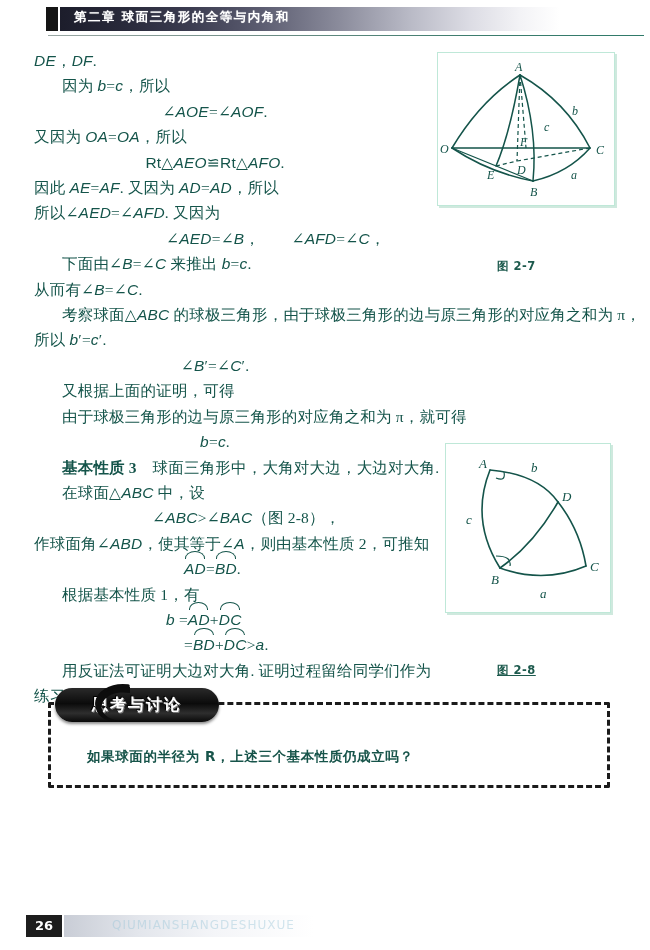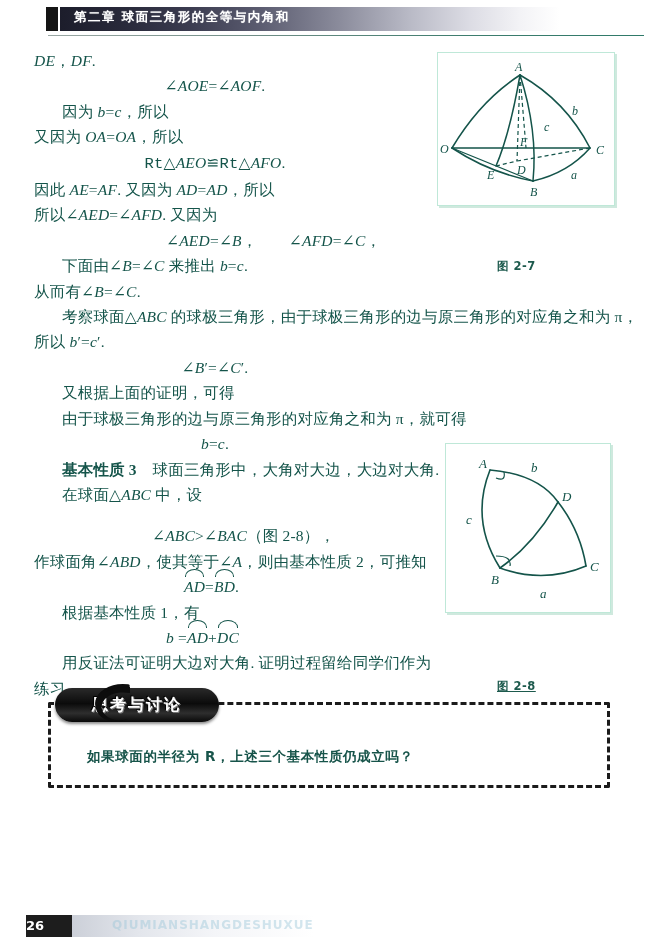--- a/index.html
+++ b/index.html
@@ -66,24 +66,24 @@
   .ln {
     font-size: 15.5px;
     line-height: 25.4px;
     white-space: nowrap;
     letter-spacing: 0.2px;
   }
   .ln.ind  { text-indent: 28px; }
   .ln.ctr  { text-align: center; padding-right: 30px; }
   .ln.ctr3 { padding-left: 132px; }
   .ln.ctr4 { padding-left: 150px; }
-  .ln.ctr5 { padding-left: 118px; margin-top: 16px; }
+  .ln.ctr5 { padding-left: 118px; }
   .ln.wide { width: 580px; }
-  .mi  { font-family: Liberation Serif, serif; font-style: italic; }
-  .mu  { font-family: Liberation Mono, monospace; font-style: normal; }
+  .mi  { font-family: Liberation Sans, sans-serif; font-style: italic; }
+  .mu  { font-family: Liberation Sans, sans-serif; font-style: normal; }
   .ang { font-style: normal; }
   .arc { position: relative; display: inline-block; font-style: italic; }
   .arc::before {
     content: "";
     position: absolute;
     left: 4%; right: 6%; top: -0.30em;
     height: 0.42em;
     border: 1.1px solid #14544a;
     border-bottom: none;
     border-radius: 52% 52% 0 0 / 100% 100% 0 0;
@@ -102,21 +102,21 @@
     position: absolute;
     font-family: "DejaVu Sans", "Liberation Sans", sans-serif;
     font-size: 11.5px;
     font-weight: bold;
     color: #1d5a4d;
     letter-spacing: 0.5px;
     white-space: nowrap;
     margin-top: 40px;
   }
   #cap1 { left: 497px; top: 219px; }
-  #cap2 { left: 497px; top: 639px; text-decoration: underline; }
+  #cap2 { left: 497px; top: 623px; text-decoration: underline; }
 
   
   .thinkbox {
     position: absolute;
     left: 48px; top: 702px;
     width: 556px; height: 80px;
     border: 3px dashed #1b1b1b;
     border-radius: 2px;
   }
   .think-badge {
@@ -153,79 +153,81 @@
     font-weight: bold;
     color: #17544a;
     letter-spacing: 0.6px;
     white-space: nowrap;
   }
 
   
   .footer-num {
     position: absolute;
     left: 26px; top: 915px;
-    width: 46px; height: 22px;
+    width: 36px; height: 22px;
     background: #1d1d1d;
     color: #ffffff;
     font-family: "DejaVu Sans", "Liberation Sans", sans-serif;
     font-size: 13px;
     font-weight: bold;
+    text-align: center;
     line-height: 22px;
   }
   .footer-bar {
     position: absolute;
     left: 64px; top: 915px;
     width: 250px; height: 22px;
     background: linear-gradient(90deg, #c9cdd6 0%, #e3e6ec 30%, #f4f5f8 60%, #ffffff 100%);
   }
   .footer-ghost {
     position: absolute;
     left: 112px; top: 918px;
     font-family: "DejaVu Sans", "Liberation Sans", sans-serif;
     font-size: 12px;
-    font-weight: bold;
+    font-weight: normal;
     letter-spacing: 1px;
     color: rgba(150,195,215,0.42);
     white-space: nowrap;
   }
 </style>
 </head>
 <body>
 
 <div class="header">
   <div class="header-tab"></div>
   <div class="header-bar"></div>
   <div class="header-title">第二章  球面三角形的全等与内角和</div>
   <div class="header-rule"></div>
 </div>
 
 <div class="col">
   <div class="ln"><span class="mi">DE</span>，<span class="mi">DF</span>.</div>
+  <div class="ln ind">因为 <span class="mi">b</span>=<span class="mi">c</span>，所以</div>
   <div class="ln ctr"><span class="ang">∠</span><span class="mi">AOE</span>=<span class="ang">∠</span><span class="mi">AOF</span>.</div>
-  <div class="ln ind">因为 <span class="mi">b</span>=<span class="mi">c</span>，所以</div>
   <div class="ln">又因为 <span class="mi">OA</span>=<span class="mi">OA</span>，所以</div>
   <div class="ln ctr"><span class="mu">Rt</span>△<span class="mi">AEO</span>≌<span class="mu">Rt</span>△<span class="mi">AFO</span>.</div>
   <div class="ln">因此 <span class="mi">AE</span>=<span class="mi">AF</span>.  又因为 <span class="mi">AD</span>=<span class="mi">AD</span>，所以</div>
   <div class="ln">所以<span class="ang">∠</span><span class="mi">AED</span>=<span class="ang">∠</span><span class="mi">AFD</span>.  又因为</div>
   <div class="ln ctr3"><span class="ang">∠</span><span class="mi">AED</span>=<span class="ang">∠</span><span class="mi">B</span>，　　<span class="ang">∠</span><span class="mi">AFD</span>=<span class="ang">∠</span><span class="mi">C</span>，</div>
   <div class="ln ind">下面由<span class="ang">∠</span><span class="mi">B</span>=<span class="ang">∠</span><span class="mi">C</span> 来推出 <span class="mi">b</span>=<span class="mi">c</span>.</div>
   <div class="ln">从而有<span class="ang">∠</span><span class="mi">B</span>=<span class="ang">∠</span><span class="mi">C</span>.</div>
   <div class="ln ind wide">考察球面△<span class="mi">ABC</span> 的球极三角形，由于球极三角形的边与原三角形的对应角之和为 π，</div>
   <div class="ln">所以 <span class="mi">b</span>′=<span class="mi">c</span>′.</div>
   <div class="ln ctr"><span class="ang">∠</span><span class="mi">B</span>′=<span class="ang">∠</span><span class="mi">C</span>′.</div>
   <div class="ln ind">又根据上面的证明，可得</div>
   <div class="ln ind">由于球极三角形的边与原三角形的对应角之和为 π，就可得</div>
   <div class="ln ctr"><span class="mi">b</span>=<span class="mi">c</span>.</div>
   <div class="ln ind"><b>基本性质 3</b>　球面三角形中，大角对大边，大边对大角.</div>
   <div class="ln ind">在球面△<span class="mi">ABC</span> 中，设</div>
   <div class="ln ctr5"><span class="ang">∠</span><span class="mi">ABC</span>&gt;<span class="ang">∠</span><span class="mi">BAC</span>（图 2-8），</div>
   <div class="ln">作球面角<span class="ang">∠</span><span class="mi">ABD</span>，使其等于<span class="ang">∠</span><span class="mi">A</span>，则由基本性质 2，可推知</div>
   <div class="ln ctr4"><span class="arc"><span class="mi">AD</span></span>=<span class="arc"><span class="mi">BD</span></span>.</div>
   <div class="ln ind">根据基本性质 1，有</div>
   <div class="ln ctr3"><span class="mi">b</span> =<span class="arc"><span class="mi">AD</span></span>+<span class="arc"><span class="mi">DC</span></span></div>
+  <div class="ln ctr4">=<span class="arc"><span class="mi">BD</span></span>+<span class="arc"><span class="mi">DC</span></span>&gt;<span class="mi">a</span>.</div>
   <div class="ln ind">用反证法可证明大边对大角.  证明过程留给同学们作为</div>
   <div class="ln">练习.</div>
 </div>
 
 <div class="figbox" id="fig1">
   <svg width="176" height="152" viewBox="0 0 176 152">
     <g fill="none" stroke="#14544a" stroke-width="1.5" stroke-linecap="round">
 
       <path d="M82,22 Q42,48 14,95"></path>
 

